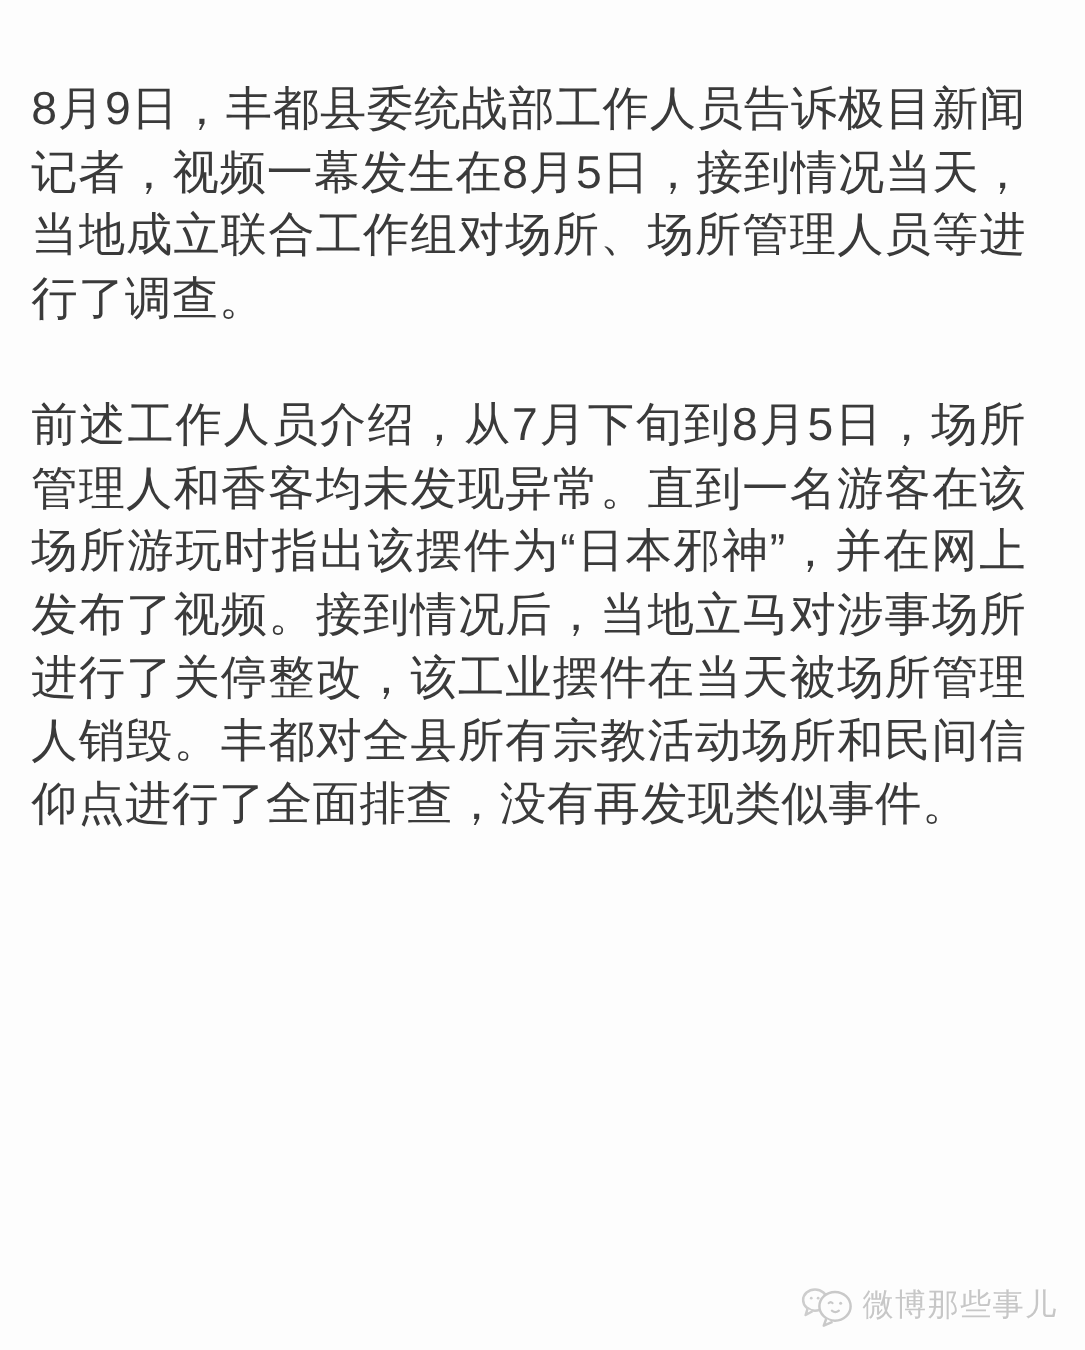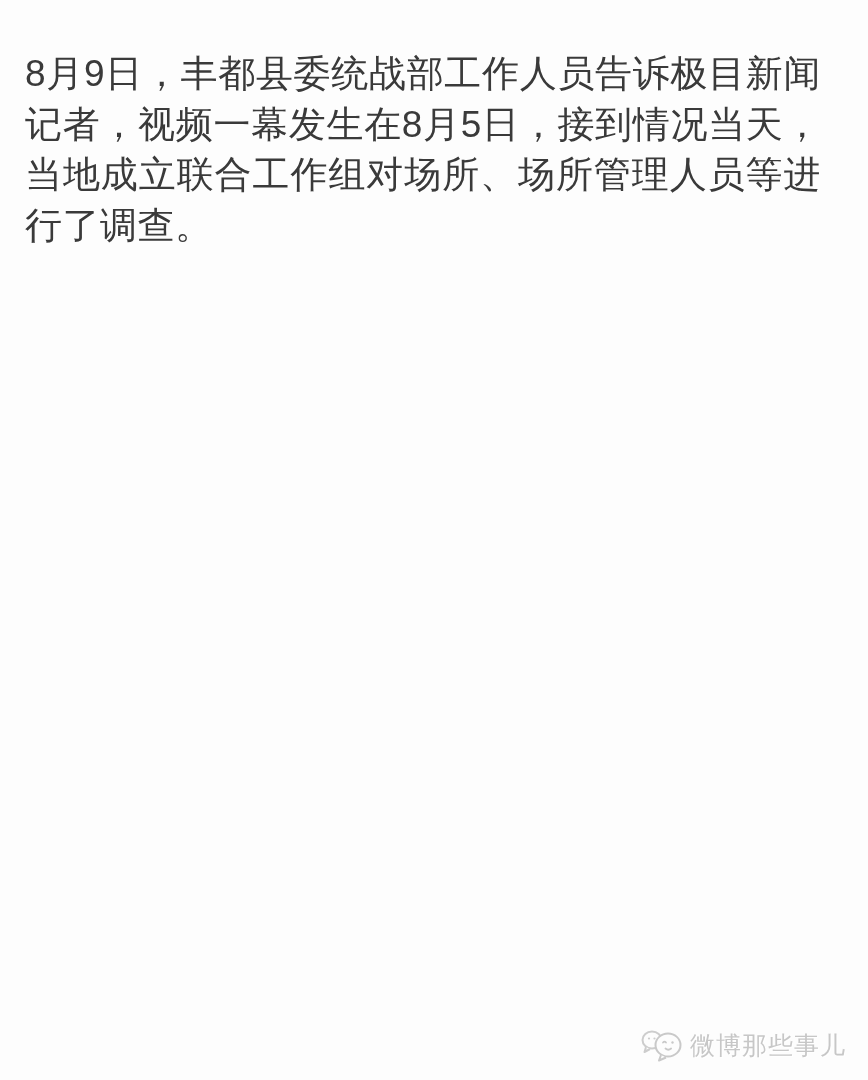--- a/index.html
+++ b/index.html
@@ -21,45 +21,46 @@
     width: 868px;
     box-sizing: border-box;
     padding: 46px 47px 0 25px;
     color: #3a3a3a;
     font-size: 37px;
     line-height: 50.5px;
     text-align: justify;
     letter-spacing: 0.5px;
   }
   .article p {
-    margin: 3px 0 51px 0;
+    margin: 16px 0 51px 0;
   }
   .watermark {
     position: absolute;
     right: 22px;
     bottom: 17px;
     display: flex;
-    align-items: center;
+    align-items: flex-start;
     gap: 7px;
     color: #c7c7c7;
     font-size: 25px;
     letter-spacing: 1px;
     text-shadow: 1px 1px 0 #ffffff;
     white-space: nowrap;
     user-select: none;
   }
   .watermark svg {
     display: block;
   }
 </style>
 </head>
 <body>
 
 <div class="article">
   <p>8月9日，丰都县委统战部工作人员告诉极目新闻记者，视频一幕发生在8月5日，接到情况当天，当地成立联合工作组对场所、场所管理人员等进行了调查。</p>
+  <p>前述工作人员介绍，从7月下旬到8月5日，场所管理人和香客均未发现异常。直到一名游客在该场所游玩时指出该摆件为“日本邪神”，并在网上发布了视频。接到情况后，当地立马对涉事场所进行了关停整改，该工业摆件在当天被场所管理人销毁。丰都对全县所有宗教活动场所和民间信仰点进行了全面排查，没有再发现类似事件。</p>
 </div>
 
 <div class="watermark">
   <span>
     <svg width="42" height="36" viewBox="0 0 42 36" fill="none">
 
       <ellipse cx="11" cy="13" rx="9.5" ry="8.5" stroke="#cdcdcd" stroke-width="2" fill="#fdfdfd"></ellipse>
       <path d="M5 20 L3.5 25 L9 22" stroke="#cdcdcd" stroke-width="2" fill="#fdfdfd" stroke-linejoin="round"></path>
       <circle cx="8" cy="11.5" r="1.1" fill="#cdcdcd"></circle>
       <circle cx="13.5" cy="11.5" r="1.1" fill="#cdcdcd"></circle>

